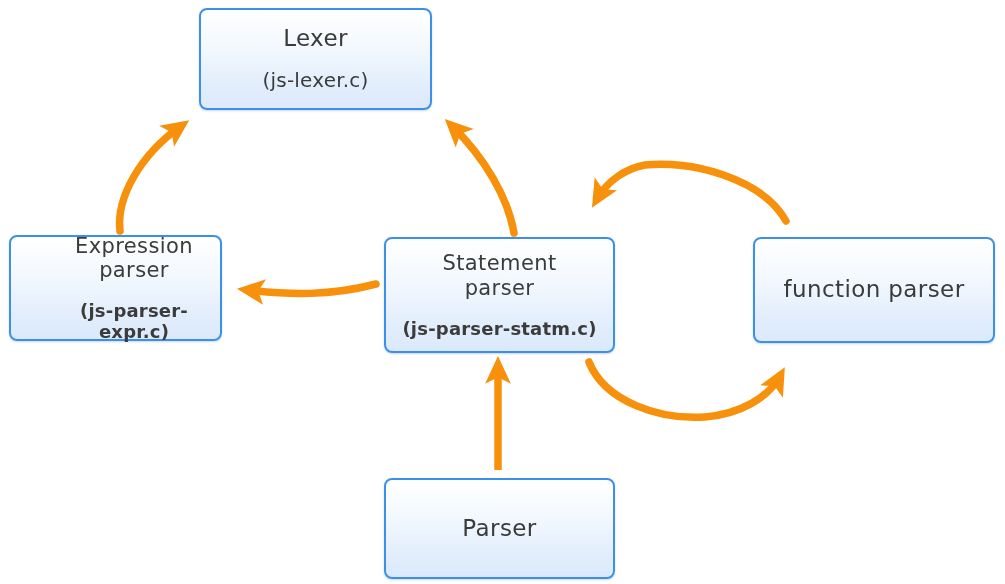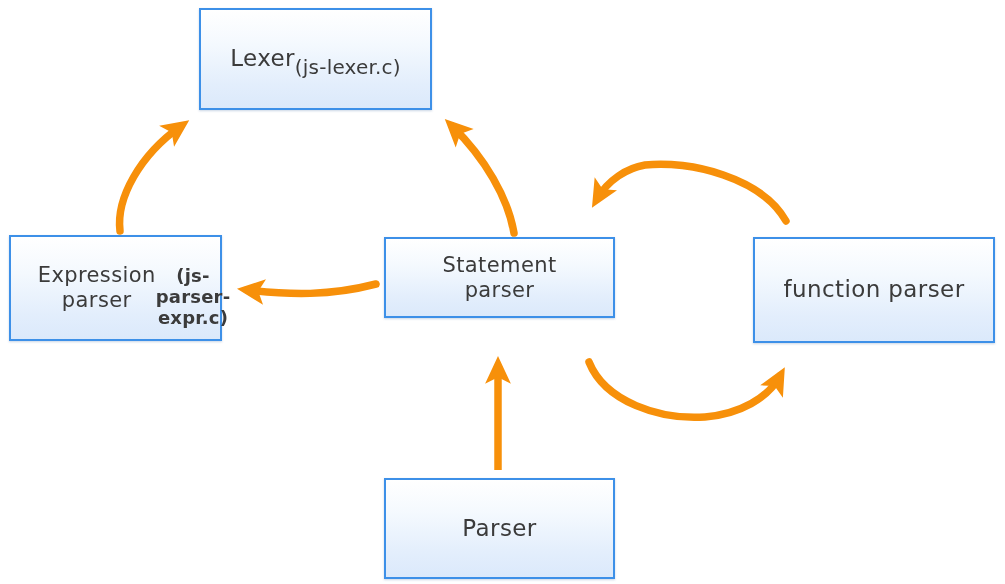--- a/index.html
+++ b/index.html
@@ -14,25 +14,25 @@
     position: relative;
     width: 1005px;
     height: 584px;
     background: #ffffff;
     overflow: hidden;
   }
   .node {
     position: absolute;
     box-sizing: border-box;
     border: 2px solid #3d90e8;
-    border-radius: 0;
+    border-radius: 8px;
     background: linear-gradient(to bottom, #ffffff 0%, #f4f9fe 35%, #e3eefc 75%, #dbe9fb 100%);
     box-shadow: 0 1px 2px rgba(80,120,170,0.30);
     display: flex;
-    flex-direction: row;
+    flex-direction: column;
     align-items: center;
     justify-content: center;
     color: #3b3b3b;
     text-align: center;
     line-height: 1.18;
   }
   .node .title {
     font-size: 23px;
     letter-spacing: 0.4px;
     white-space: pre-line;
@@ -50,21 +50,21 @@
     left: 0;
     top: 0;
     width: 1005px;
     height: 584px;
     pointer-events: none;
   }
 
   
   #node-lexer        { left: 199px; top: 8px;   width: 233px; height: 102px; }
   #node-expr         { left: 9px;   top: 235px; width: 213px; height: 106px; padding-left: 37px; }
-  #node-statement    { left: 384px; top: 237px; width: 231px; height: 81px; }
+  #node-statement    { left: 384px; top: 237px; width: 231px; height: 116px; }
   #node-function     { left: 753px; top: 237px; width: 242px; height: 106px; text-align: right; }
   #node-parser       { left: 384px; top: 478px; width: 231px; height: 101px; }
 </style>
 </head>
 <body>
 
 <div id="canvas">
 
   <svg id="arrows" viewBox="0 0 1005 584" width="1005" height="584" xmlns="http://www.w3.org/2000/svg">
     <defs>
@@ -93,20 +93,21 @@
 
   <div class="node small" id="node-expr">
     <div class="title">Expression
 parser</div>
     <div class="sub">(js-parser-expr.c)</div>
   </div>
 
   <div class="node small" id="node-statement">
     <div class="title">Statement
 parser</div>
+    <div class="sub">(js-parser-statm.c)</div>
   </div>
 
   <div class="node" id="node-function">
     <div class="title">function parser</div>
   </div>
 
   <div class="node" id="node-parser">
     <div class="title">Parser</div>
   </div>
 

